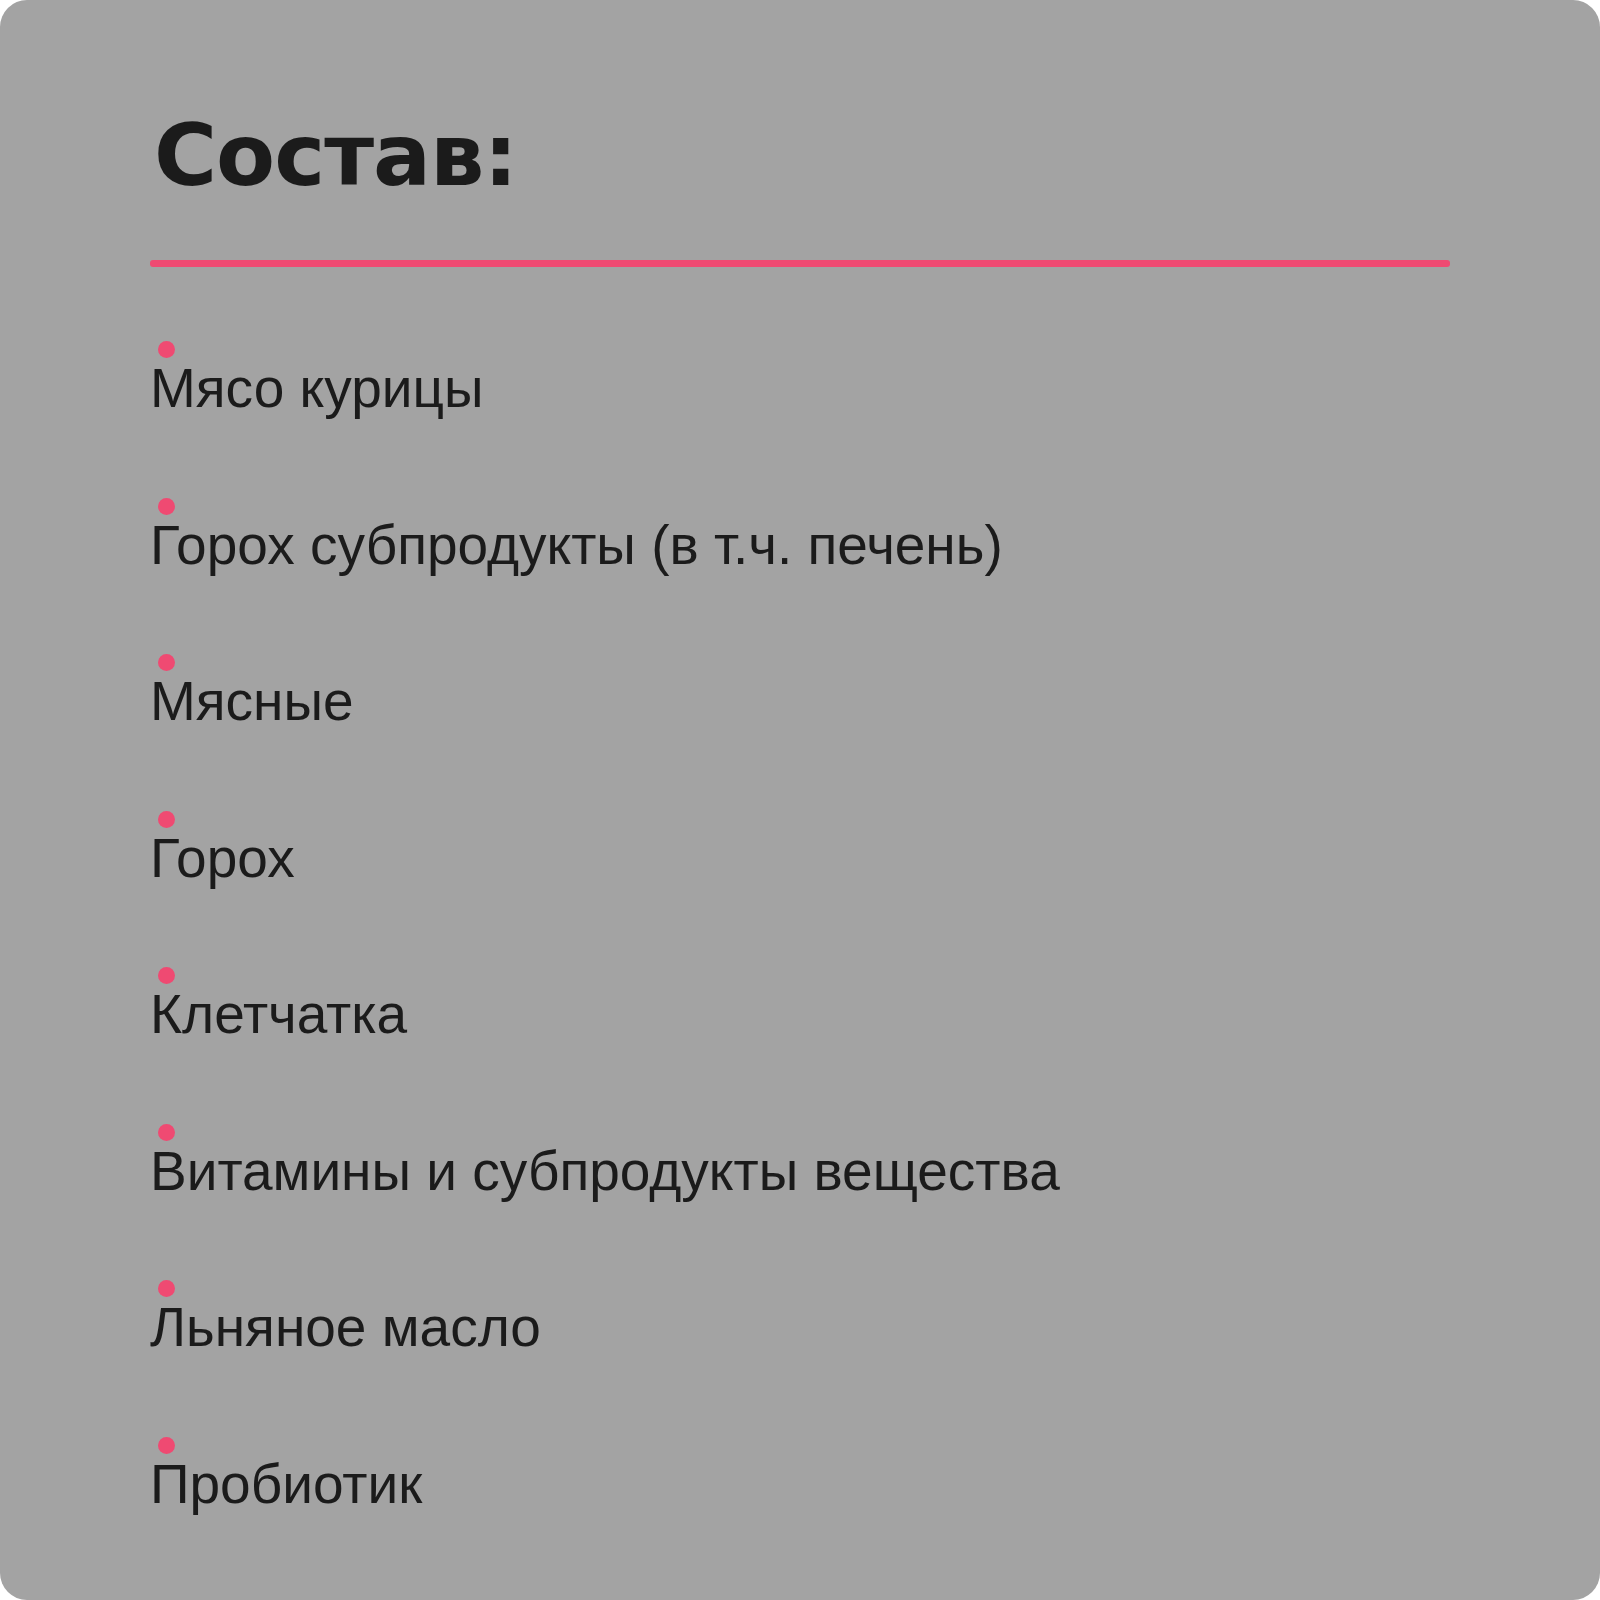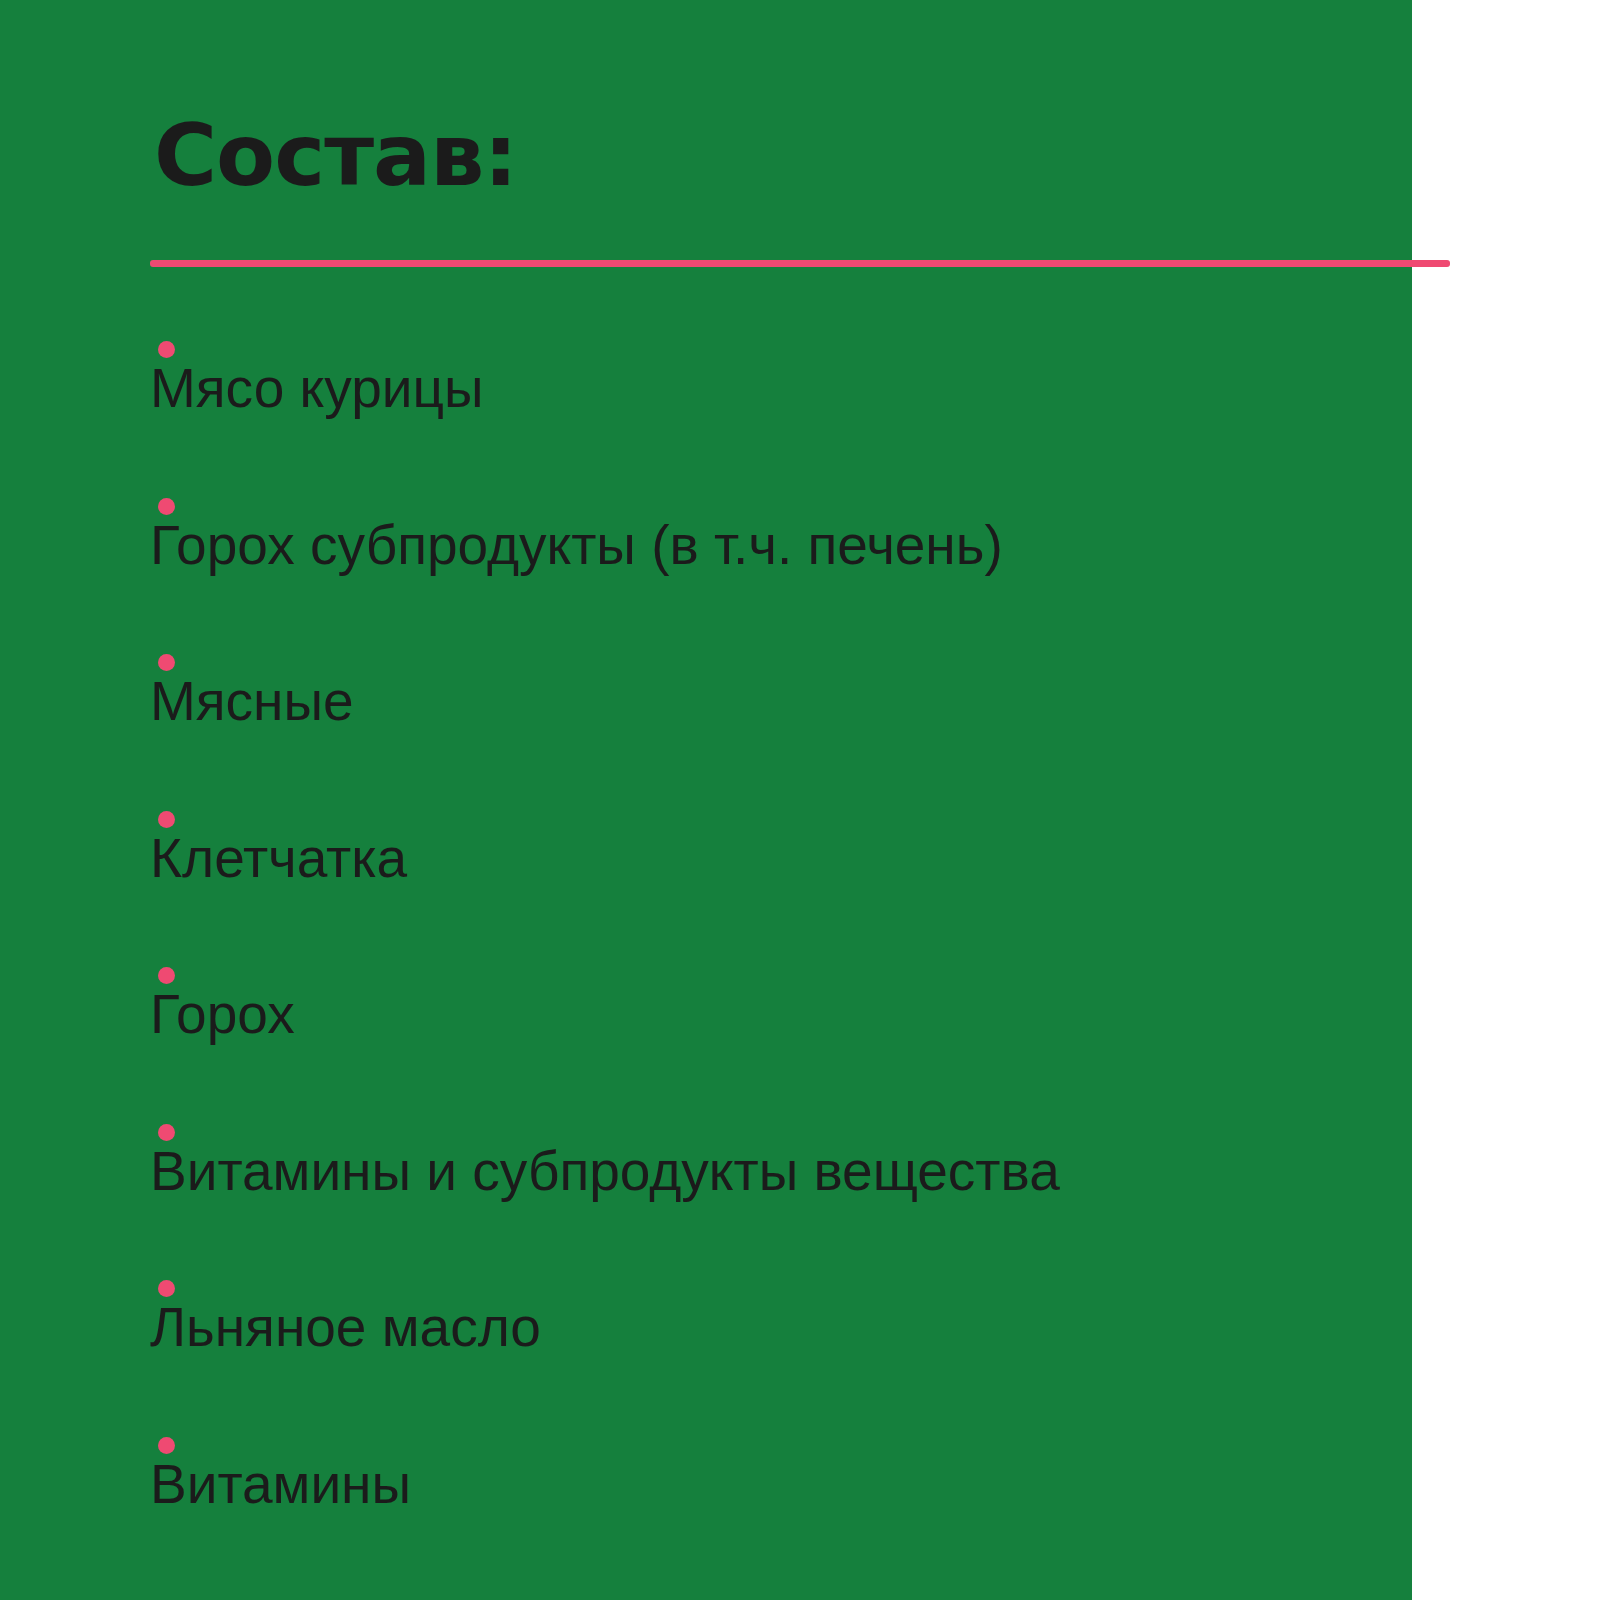--- a/index.html
+++ b/index.html
@@ -10,24 +10,25 @@
   body {
     width: 1600px;
     height: 1600px;
     background: #ffffff;
     font-family: "Liberation Sans", sans-serif;
     -webkit-font-smoothing: antialiased;
   }
 
   .page {
     box-sizing: border-box;
-    width: 1412px;
+    width: 1600px;
     height: 1600px;
     padding: 112px 150px 0 150px;
-    background: #15803d;
+    background: #a3a3a3;
+    border-radius: 27px;
   }
 
   .title {
     font-family: "DejaVu Sans", sans-serif;
     font-weight: 700;
     font-size: 86px;
     line-height: 1.0;
     letter-spacing: -1px;
     color: #1b1b1b;
     margin: 0;
@@ -100,37 +101,37 @@
     </li>
 
     <li class="ingredient">
       <span class="bullet"></span>
       <span class="ingredient-text">Мясные</span>
     </li>
 
 
     <li class="ingredient">
       <span class="bullet"></span>
-      <span class="ingredient-text">Клетчатка</span>
+      <span class="ingredient-text">Горох</span>
     </li>
 
     <li class="ingredient">
       <span class="bullet"></span>
-      <span class="ingredient-text">Горох</span>
+      <span class="ingredient-text">Клетчатка</span>
     </li>
 
     <li class="ingredient">
       <span class="bullet"></span>
       <span class="ingredient-text">Витамины и субпродукты вещества</span>
     </li>
 
     <li class="ingredient">
       <span class="bullet"></span>
       <span class="ingredient-text">Льняное масло</span>
     </li>
 
     <li class="ingredient">
       <span class="bullet"></span>
-      <span class="ingredient-text">Витамины</span>
+      <span class="ingredient-text">Пробиотик</span>
     </li>
 
   </ul>
 </div>
 
 </body></html>

